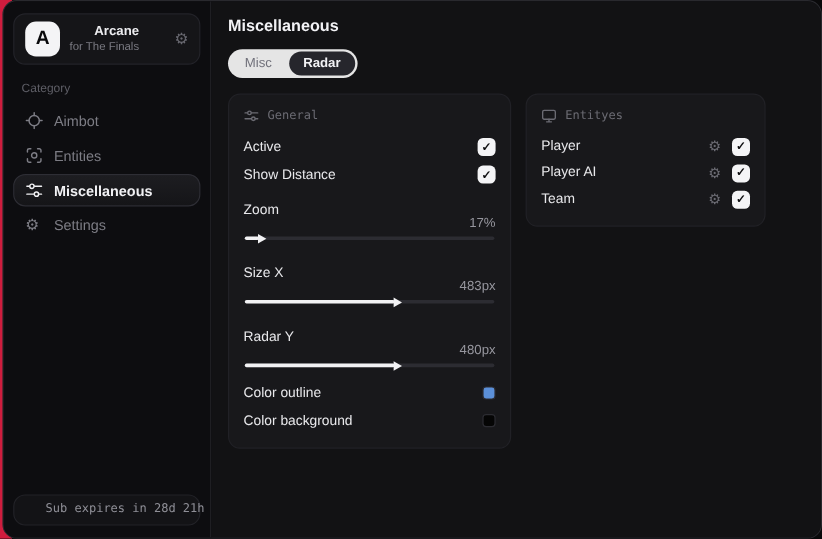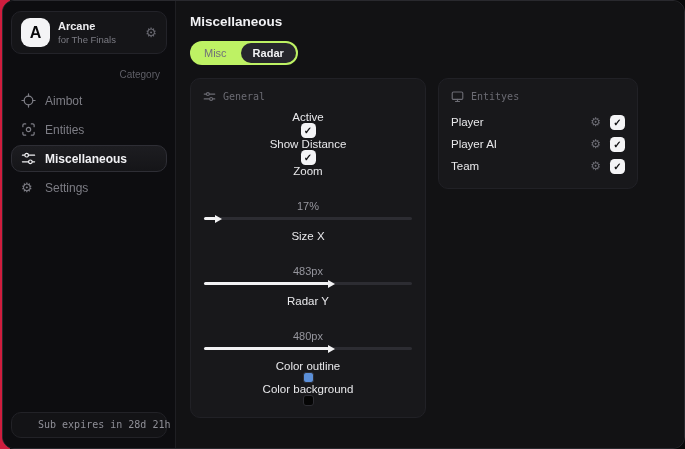--- a/index.html
+++ b/index.html
@@ -22,26 +22,26 @@
   }
   .logo-card {
     background: #151518; border: 1px solid #232329; border-radius: 10px;
     padding: 6px 9px; display: flex; align-items: center; gap: 8px;
   }
   .logo-badge {
     width: 29px; height: 29px; background: #f4f4f6; color: #0a0a0c; border-radius: 9px;
     display: flex; align-items: center; justify-content: center;
     font-weight: 700; font-size: 16px; flex: none;
   }
-  .logo-texts { display: flex; flex-direction: column; }
+  .logo-texts { display: flex; flex-direction: column; align-items: flex-end; }
   .app-name { font-size: 11px; font-weight: 700; color: #ededf0; }
   .app-sub { font-size: 9.5px; color: #7b7b83; margin-top: 2px; }
   .logo-gear { margin-left: auto; color: #686870; font-size: 13px; line-height: 1; cursor: pointer; }
 
-  .category { font-size: 10px; color: #5e5e66; margin: 15px 7px 7px; text-align: right; }
+  .category { font-size: 10px; color: #5e5e66; margin: 15px 7px 7px; }
 
   .nav { display: flex; flex-direction: column; gap: 2px; }
   .nav-item {
     display: flex; align-items: center; gap: 9px; padding: 5px 9px;
     border-radius: 10px; border: 1px solid transparent;
     color: #7d7d85; font-size: 12px; cursor: pointer; min-height: 27px;
   }
   .nav-item .nicon { width: 15px; height: 15px; display: flex; flex: none; }
   .nav-item .nicon svg { width: 15px; height: 15px; }
   .nav-item .nicon-glyph { font-size: 13px; line-height: 15px; width: 15px; text-align: center; }
@@ -54,35 +54,35 @@
     margin-top: auto; background: #131316; border: 1px solid #222227;
     border-radius: 10px; padding: 6px 26px 7px;
   }
   .sf-line1 { font-family: "DejaVu Sans Mono", monospace; font-size: 10px; color: #8f8f97; white-space: nowrap; }
   .sf-line2 { font-size: 9px; font-weight: 700; color: #9b9ba2; margin-top: 3px; }
 
   
   .main { flex: 1; padding: 13px 14px; background: #121214; }
   .main-title { font-size: 13.5px; font-weight: 700; color: #f2f2f5; }
 
-  .tabs { display: inline-flex; background: #bef264; border-radius: 14px; padding: 2px; margin-top: 12px; gap: 2px; }
+  .tabs { display: inline-flex; background: #e5e5e5; border-radius: 14px; padding: 2px; margin-top: 12px; gap: 2px; }
   .tab { font-size: 11px; padding: 4px 12px; border-radius: 11px; color: #70707a; cursor: pointer; }
   .tab.active { background: #26262c; color: #f2f2f5; font-weight: 600; }
 
   .panels { display: flex; gap: 12px; margin-top: 13px; align-items: flex-start; }
   .panel { background: #18181b; border: 1px solid #212126; border-radius: 10px; padding: 9px 12px 11px; }
   .panel-general { width: 236px; }
   .panel-entities { width: 200px; }
   .panel-header {
     display: flex; align-items: center; gap: 7px; color: #6b6b73;
     font-family: "DejaVu Sans Mono", monospace; font-size: 10px; margin: 2px 0 8px; text-align: right;
   }
   .panel-header svg { width: 13px; height: 13px; }
 
-  .row { display: flex; align-items: center; justify-content: space-between; min-height: 23px; flex-direction: column; }
+  .row { display: flex; align-items: center; justify-content: space-between; min-height: 23px; }
   .row-label { font-size: 11.5px; color: #e8e8eb; font-weight: 500; }
   .row-value { font-size: 11px; color: #96969e; margin-top: 23px; }
 
   .checkbox {
     width: 15px; height: 15px; background: #f4f4f6; border-radius: 4.5px;
     display: flex; align-items: center; justify-content: center;
     color: #0c0c0e; font-size: 10px; font-weight: 700; cursor: pointer; flex: none;
   }
 
   .slider { position: relative; height: 3px; background: #2c2c32; border-radius: 2px; margin: 5px 1px 10px; cursor: pointer; }

